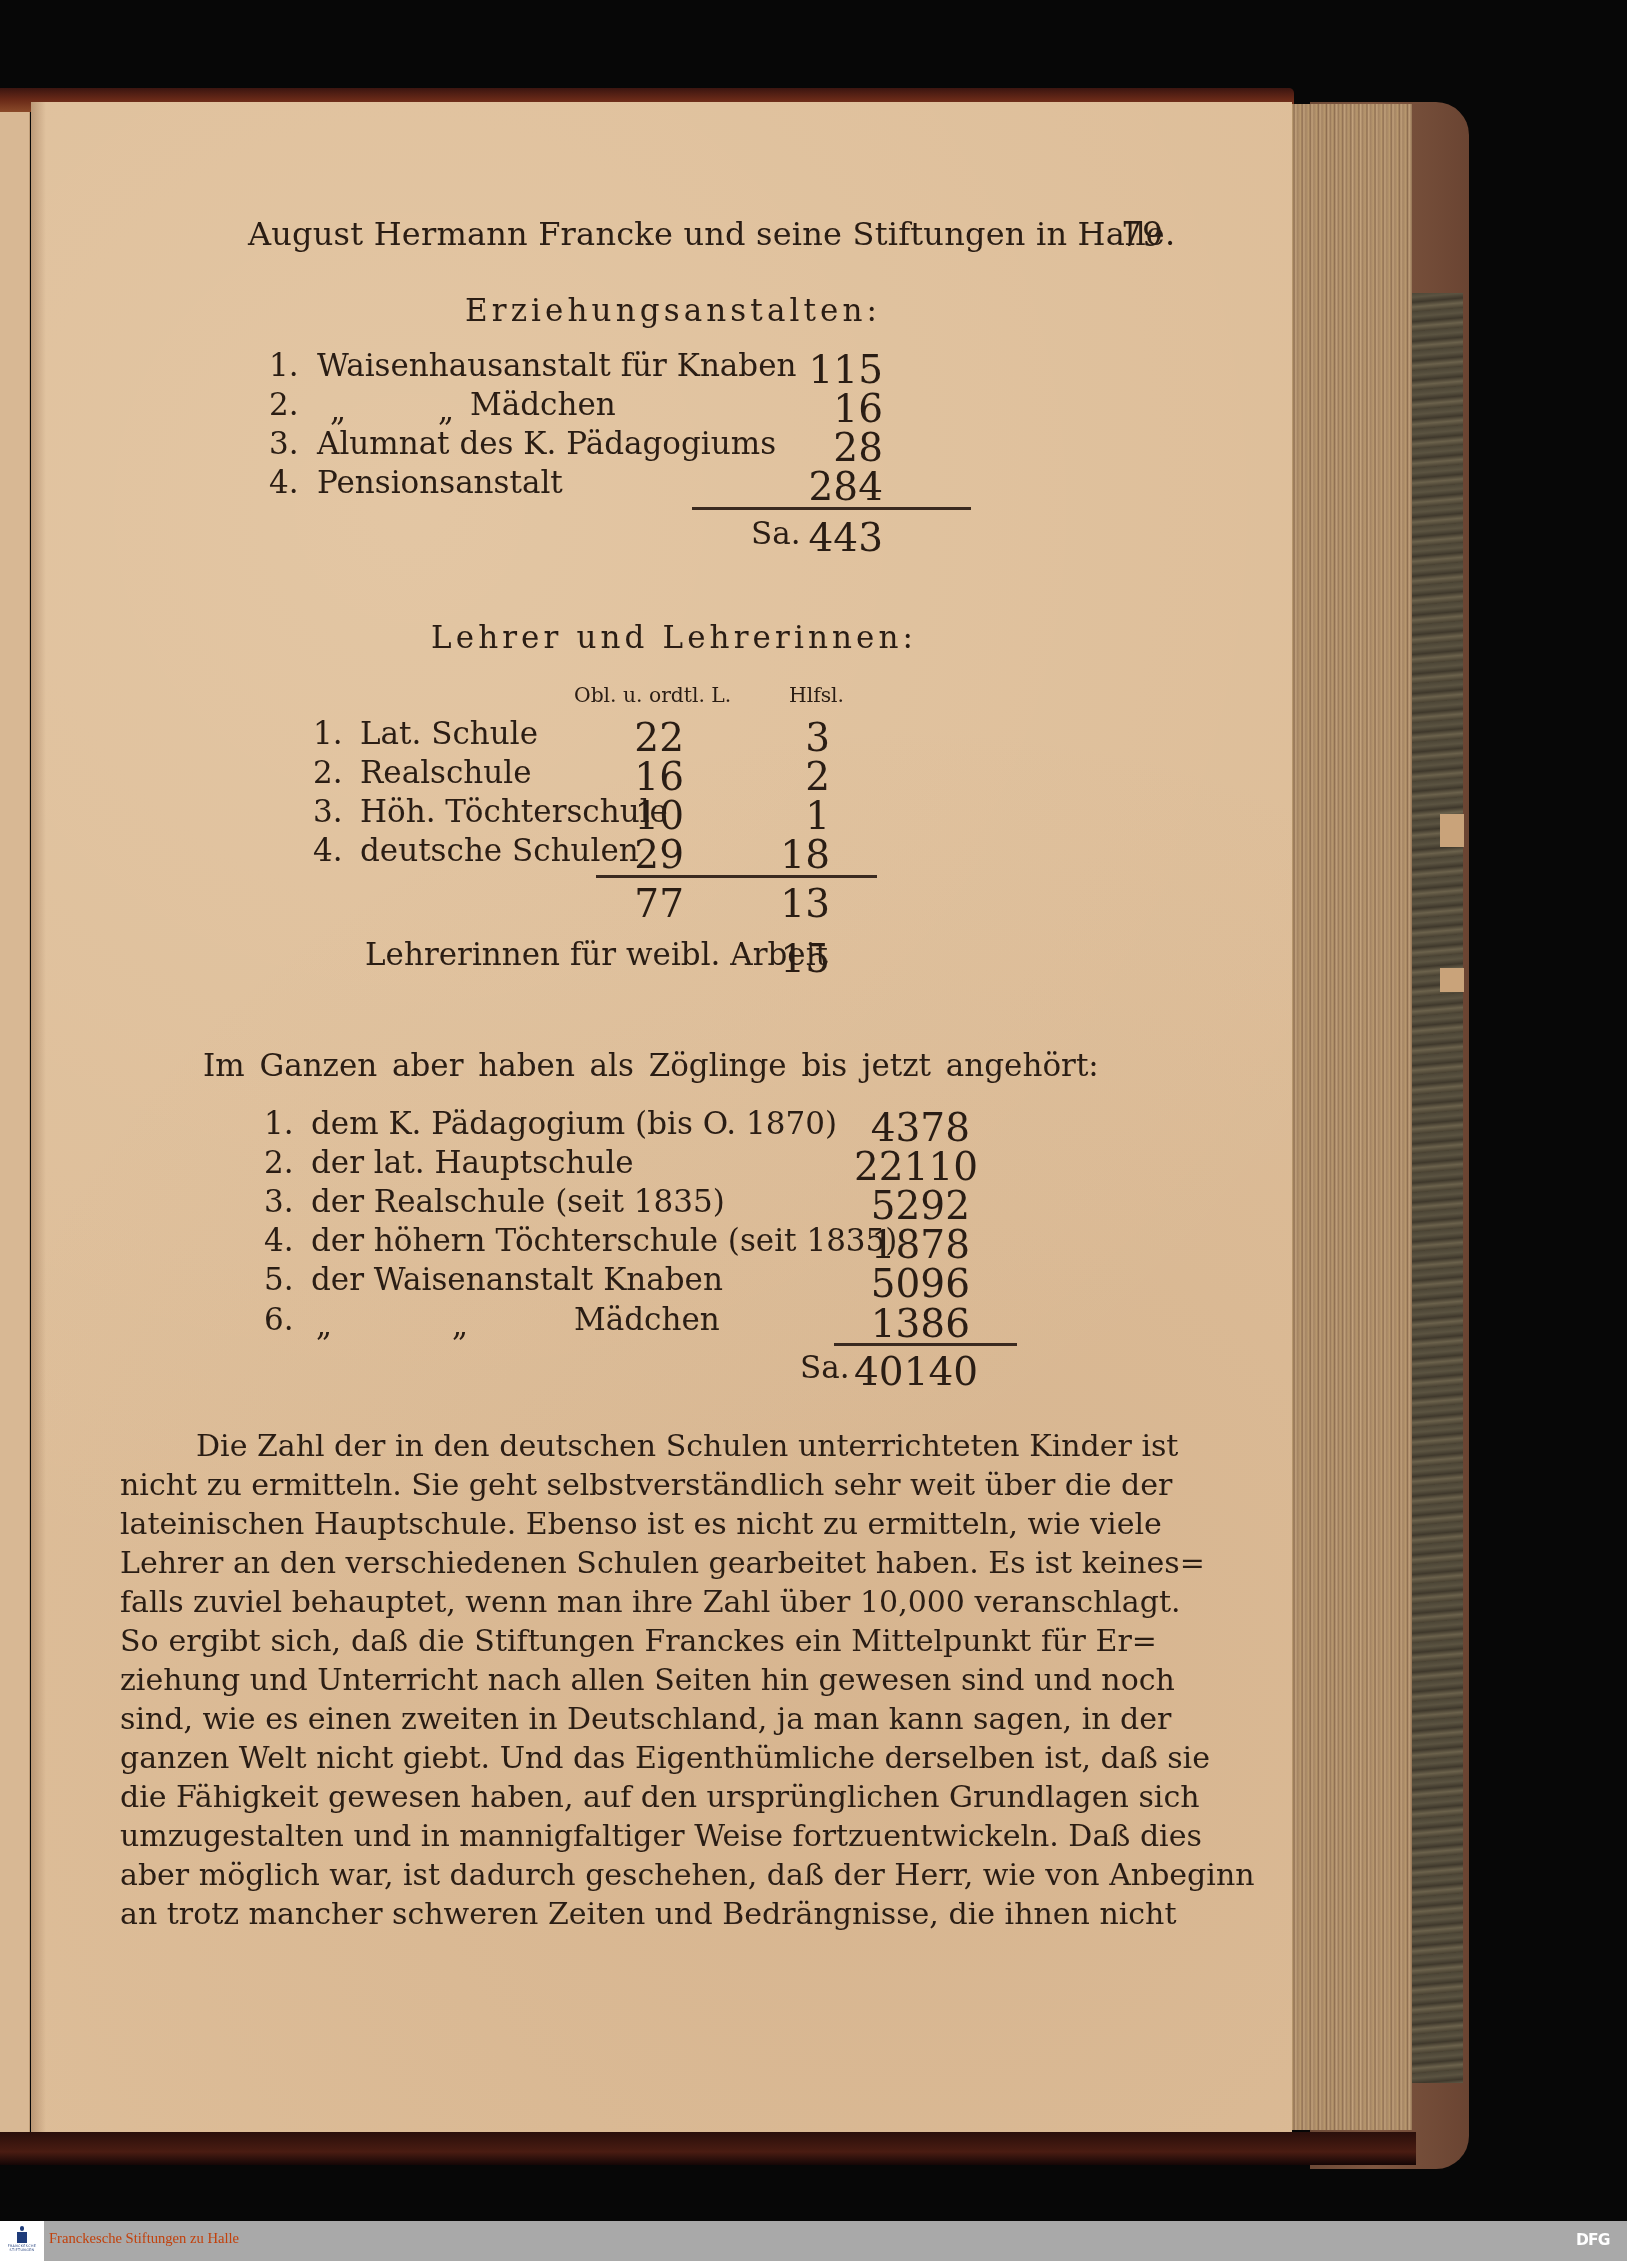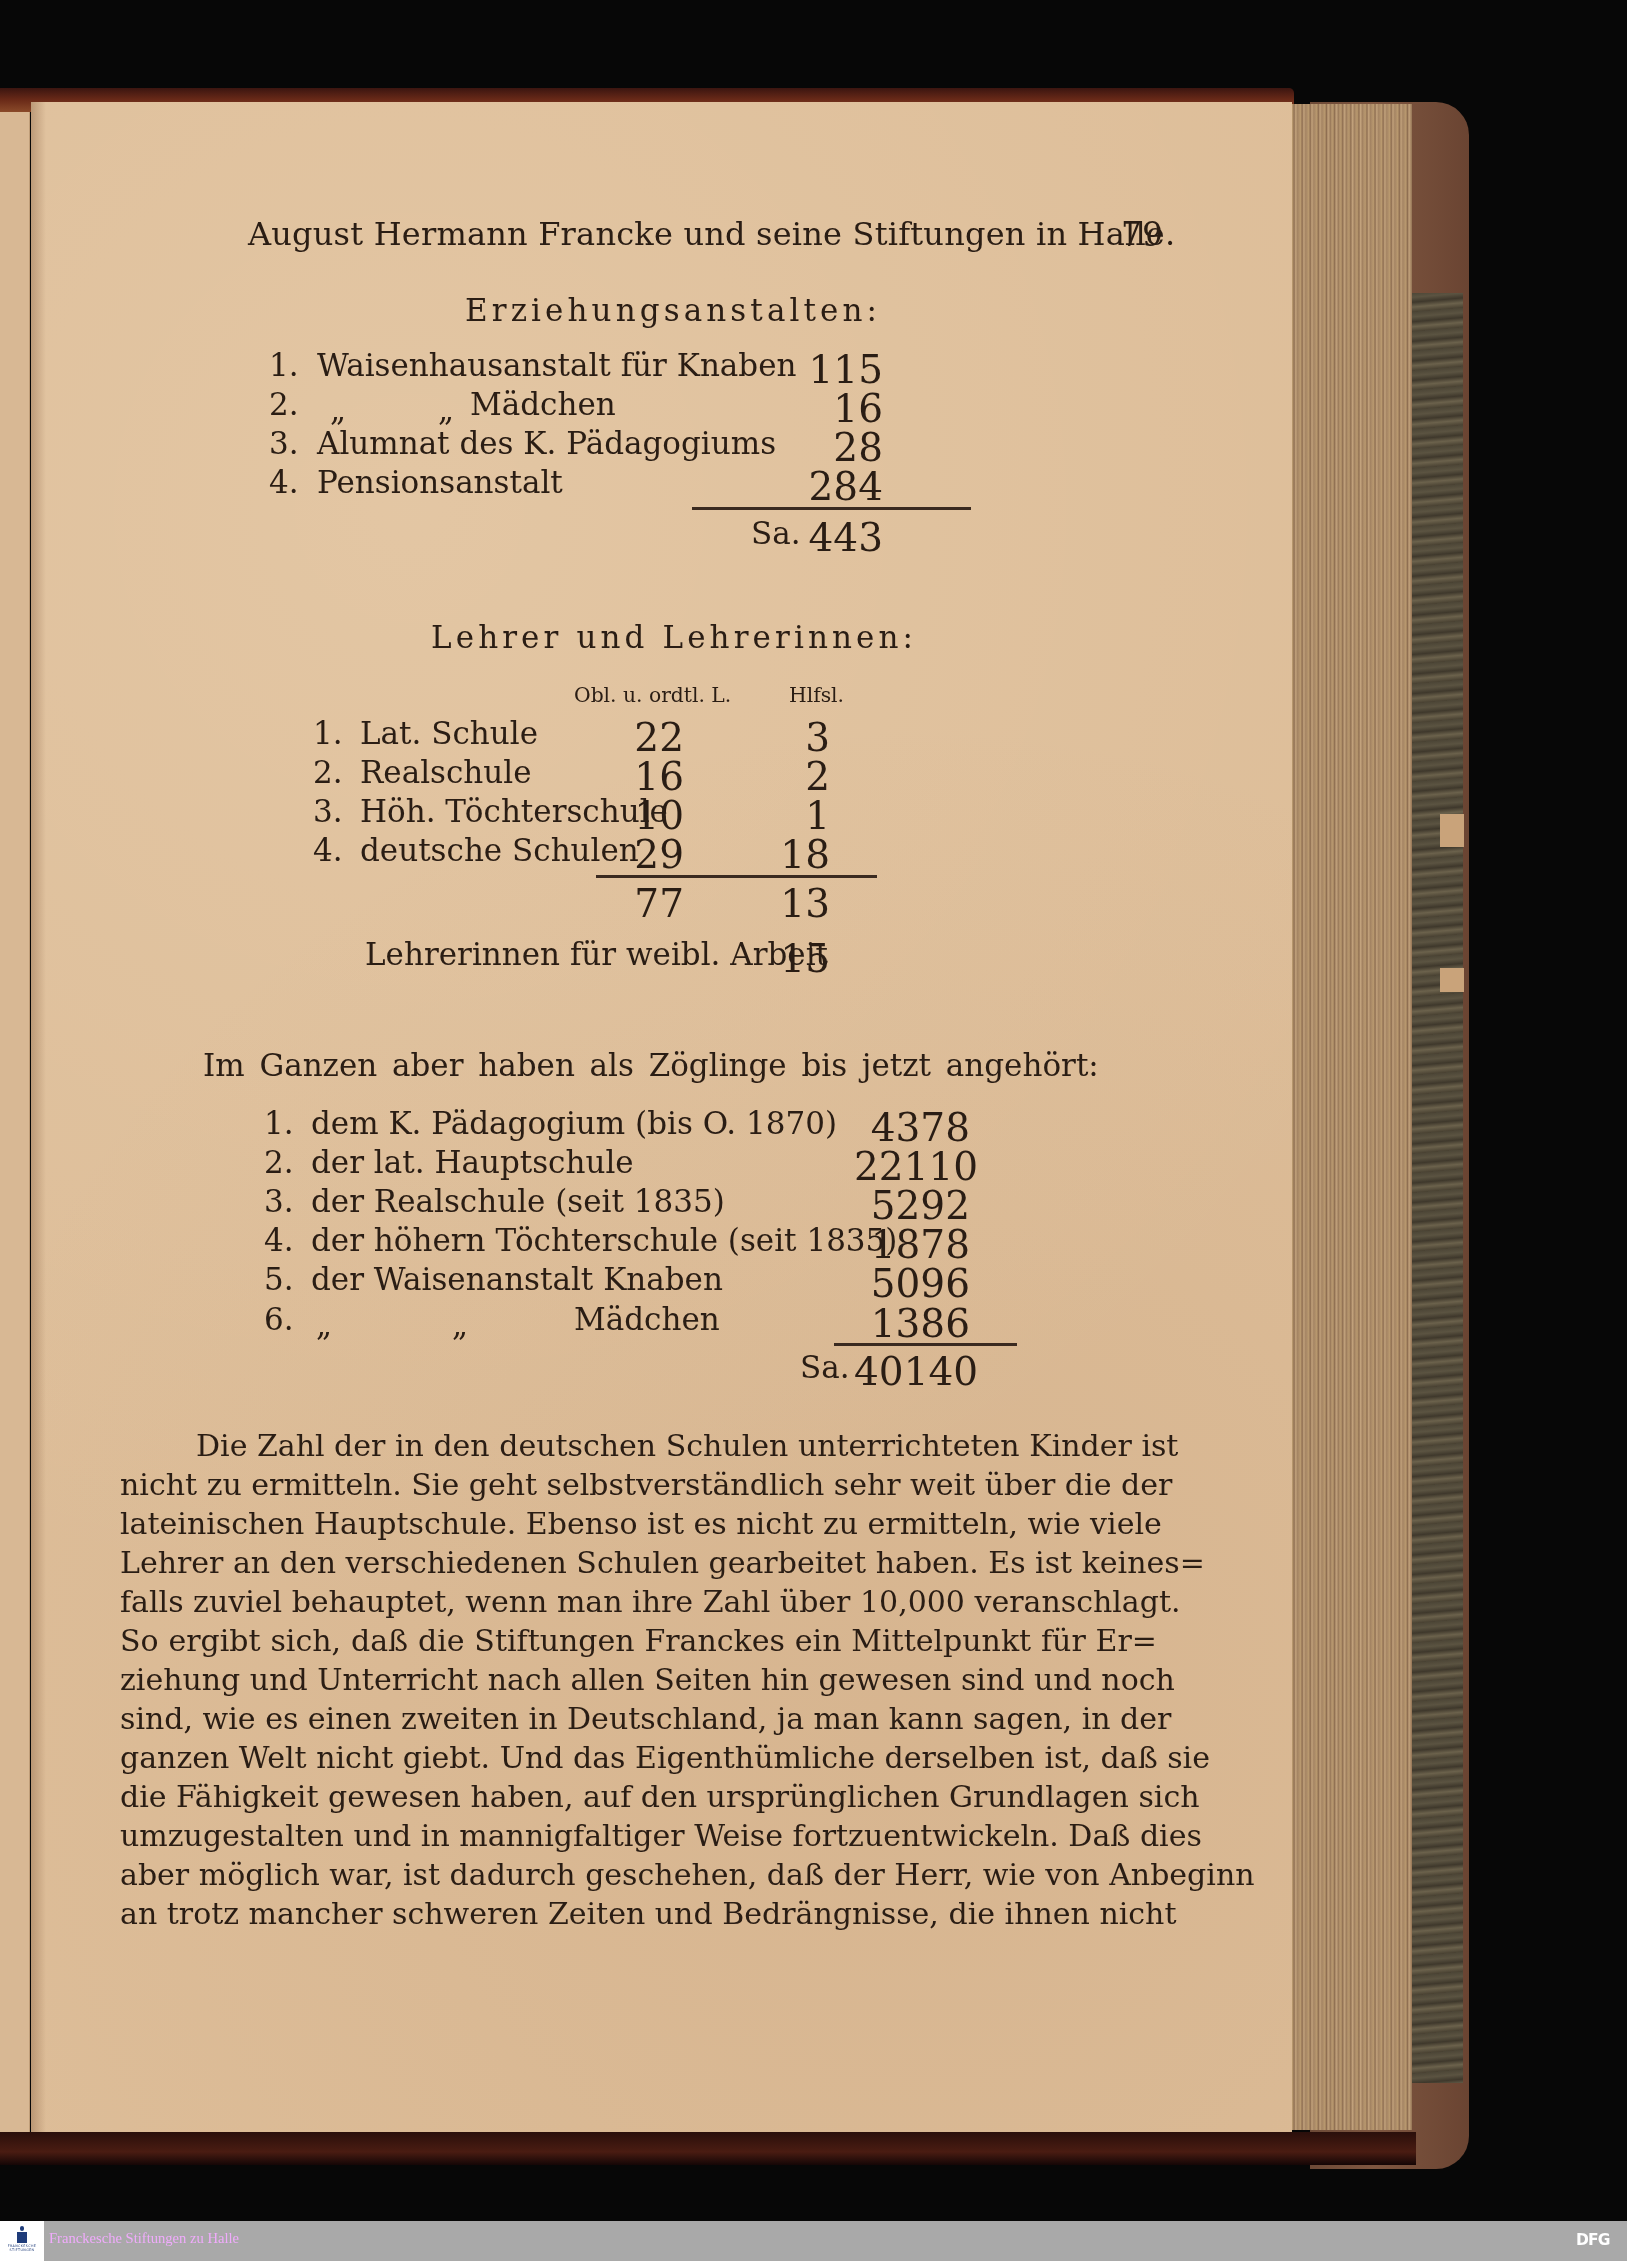--- a/index.html
+++ b/index.html
@@ -80,21 +80,21 @@
   }
   .footer-logo {
     position: absolute; left: 0; top: 2221px; width: 44px; height: 41px; background: #ffffff;
     display: flex; flex-direction: column; align-items: center; justify-content: flex-start;
   }
   .footer-logo .mark { width: 11.4px; height: 18px; margin-top: 4.9px; position: relative; }
   .footer-logo .mark::before { content: ""; position: absolute; left: 3.3px; top: 0; width: 4.9px; height: 4.9px; border-radius: 50%; background: #1f3c7a; }
   .footer-logo .mark::after { content: ""; position: absolute; left: 0.8px; top: 5.7px; width: 9.8px; height: 11.4px; background: #1f3c7a; }
   .footer-logo .lt { font-family: "DejaVu Sans", sans-serif; font-size: 3.3px; color: #1f3c7a; letter-spacing: 0.4px; line-height: 4.1px; }
   .footer-title {
-    position: absolute; left: 49px; top: 2230px; color: #f0abfc;
+    position: absolute; left: 49px; top: 2230px; color: #c2410c;
     font-family: "Liberation Serif", serif; font-size: 14.6px;
   }
   .footer-dfg {
     position: absolute; left: 1576px; top: 2231px; color: #ffffff;
     font-family: "DejaVu Sans", sans-serif; font-weight: bold; font-size: 15.5px; letter-spacing: -0.8px;
   }
 </style>
 </head>
 <body>
 

